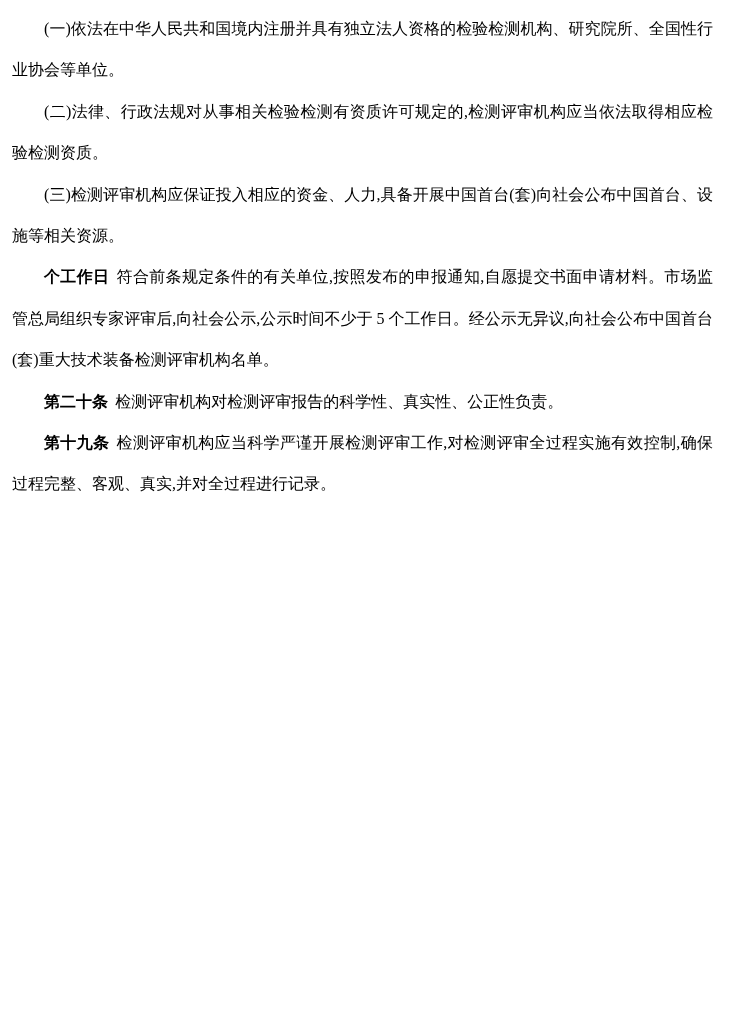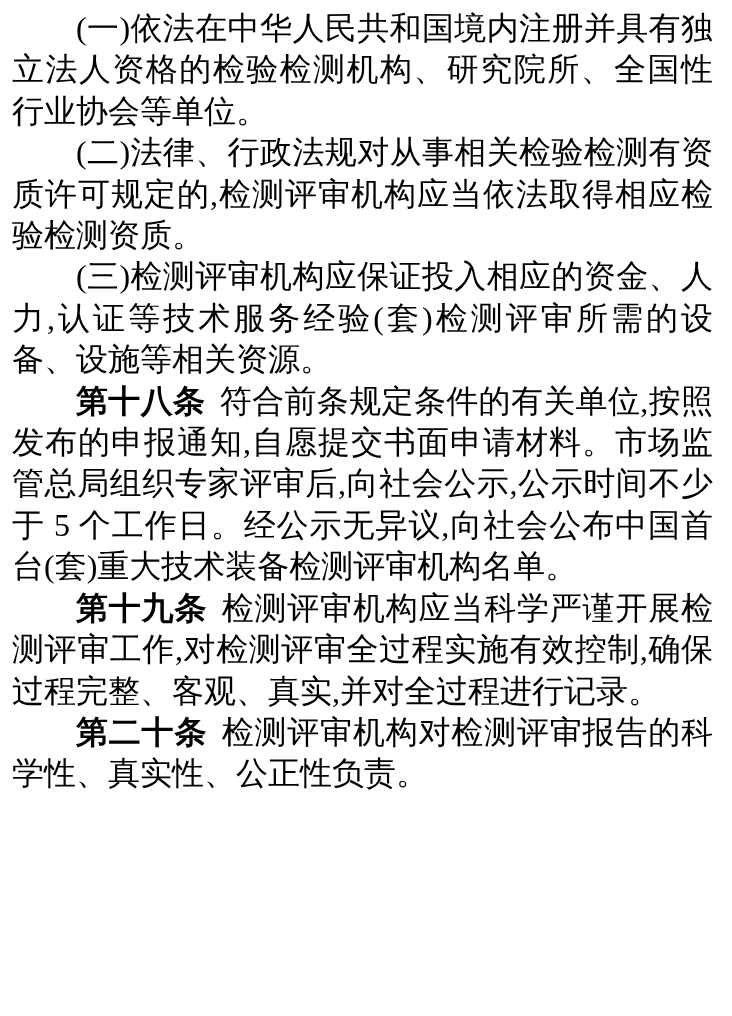--- a/index.html
+++ b/index.html
@@ -15,39 +15,39 @@
   .page {
     box-sizing: border-box;
     width: 732px;
     height: 1016px;
     padding: 8px 19px 0 12px;
     background: #ffffff;
   }
   .para {
     margin: 0;
     font-family: "Liberation Serif", "DejaVu Serif", serif;
-    font-size: 32px;
+    font-size: 16px;
     line-height: 41.4px;
     color: #000000;
     text-align: justify;
     text-justify: inter-ideograph;
     text-indent: 2em;
     word-break: break-all;
     overflow-wrap: anywhere;
   }
   .article-number {
     font-weight: bold;
     margin-right: 0.45em;
   }
 </style>
 </head>
 <body>
 
 <div class="page">
   <div id="doc-body">
       <p class="para">(一)依法在中华人民共和国境内注册并具有独立法人资格的检验检测机构、研究院所、全国性行业协会等单位。</p>
       <p class="para">(二)法律、行政法规对从事相关检验检测有资质许可规定的,检测评审机构应当依法取得相应检验检测资质。</p>
-      <p class="para">(三)检测评审机构应保证投入相应的资金、人力,认证等技术服务经验(套)检测评审所需的设备、设施等相关资源。</p>
-      <p class="para"><b class="article-number">第十八条</b>符合前条规定条件的有关单位,按照发布的申报通知,自愿提交书面申请材料。市场监管总局组织专家评审后,向社会公示,公示时间不少于 5 个工作日。经公示无异议,向社会公布中国首台(套)重大技术装备检测评审机构名单。</p>
+      <p class="para">(三)检测评审机构应保证投入相应的资金、人力,具备开展中国首台(套)向社会公布中国首台、设施等相关资源。</p>
+      <p class="para"><b class="article-number">个工作日</b>符合前条规定条件的有关单位,按照发布的申报通知,自愿提交书面申请材料。市场监管总局组织专家评审后,向社会公示,公示时间不少于 5 个工作日。经公示无异议,向社会公布中国首台(套)重大技术装备检测评审机构名单。</p>
+      <p class="para"><b class="article-number">第二十条</b>检测评审机构对检测评审报告的科学性、真实性、公正性负责。</p>
       <p class="para"><b class="article-number">第十九条</b>检测评审机构应当科学严谨开展检测评审工作,对检测评审全过程实施有效控制,确保过程完整、客观、真实,并对全过程进行记录。</p>
-      <p class="para"><b class="article-number">第二十条</b>检测评审机构对检测评审报告的科学性、真实性、公正性负责。</p>
     </div>
 </div>
 
 </body></html>

